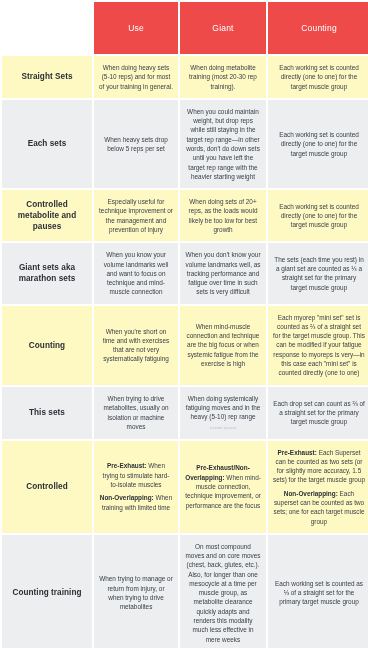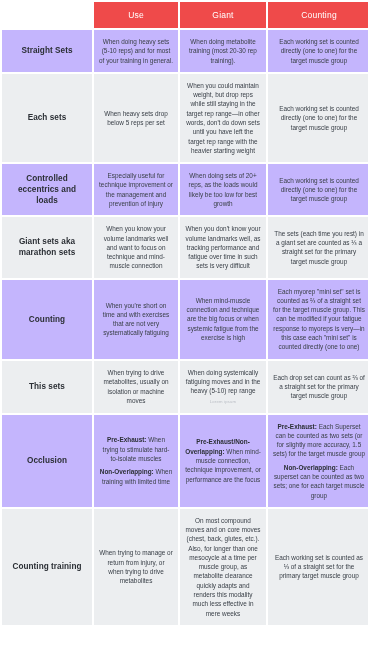--- a/index.html
+++ b/index.html
@@ -45,34 +45,34 @@
     height: 26px;
   }
   thead th.head-cell {
     background: #ef4a4a;
     color: #ffffff;
     font-size: 8.5px;
     font-weight: 400;
     letter-spacing: 0.2px;
     text-align: center;
     vertical-align: middle;
-    padding: 8px 2px;
+    padding: 21px 2px;
     height: 26px;
     box-sizing: border-box;
   }
 
   
   tbody td {
     vertical-align: middle;
     text-align: center;
     padding: 7px 5px;
     box-sizing: border-box;
   }
 
-  tbody tr.row-light td { background: #c4b5fd; }
+  tbody tr.row-light td { background: #fef9c3; }
   tbody tr.row-dark  td { background: #eceef0; }
 
   td.label-cell {
     font-size: 8.2px;
     font-weight: 700;
     color: #2b2f35;
     line-height: 1.35;
     letter-spacing: 0.05px;
   }
 
@@ -131,21 +131,21 @@
       </tr>
 
       <tr class="row-dark">
         <td class="label-cell">Each sets</td>
         <td class="body-cell">When heavy sets drop below 5 reps per set</td>
         <td class="body-cell">When you could maintain weight, but drop reps while still staying in the target rep range—in other words, don't do down sets until you have left the target rep range with the heavier starting weight</td>
         <td class="body-cell">Each working set is counted directly (one to one) for the target muscle group</td>
       </tr>
 
       <tr class="row-light">
-        <td class="label-cell">Controlled eccentrics and loads</td>
+        <td class="label-cell">Controlled metabolite and pauses</td>
         <td class="body-cell">Especially useful for technique improvement or the management and prevention of injury</td>
         <td class="body-cell">When doing sets of 20+ reps, as the loads would likely be too low for best growth</td>
         <td class="body-cell">Each working set is counted directly (one to one) for the target muscle group</td>
       </tr>
 
       <tr class="row-dark">
         <td class="label-cell">Giant sets aka marathon sets</td>
         <td class="body-cell">When you know your volume landmarks well and want to focus on technique and mind-muscle connection</td>
         <td class="body-cell">When you don't know your volume landmarks well, as tracking performance and fatigue over time in such sets is very difficult</td>
         <td class="body-cell">The sets (each time you rest) in a giant set are counted as ⅓ a straight set for the primary target muscle group</td>
@@ -162,21 +162,21 @@
         <td class="label-cell">This sets</td>
         <td class="body-cell">When trying to drive metabolites, usually on isolation or machine moves</td>
         <td class="body-cell">
           <span>When doing systemically fatiguing moves and in the heavy (5-10) rep range</span>
           <span class="watermark">Lorem ipsum</span>
         </td>
         <td class="body-cell">Each drop set can count as ⅔ of a straight set for the primary target muscle group</td>
       </tr>
 
       <tr class="row-light">
-        <td class="label-cell">Occlusion</td>
+        <td class="label-cell">Controlled</td>
         <td class="body-cell">
             <p class="cellpara"><b>Pre-Exhaust:</b> When trying to stimulate hard-to-isolate muscles</p>
             <p class="cellpara"><b>Non-Overlapping:</b> When training with limited time</p>
           </td>
         <td class="body-cell">
             <p class="cellpara"><b>Pre-Exhaust/Non-Overlapping:</b> When mind-muscle connection, technique improvement, or performance are the focus</p>
           </td>
         <td class="body-cell">
             <p class="cellpara"><b>Pre-Exhaust:</b> Each Superset can be counted as two sets (or for slightly more accuracy, 1.5 sets) for the target muscle group</p>
             <p class="cellpara"><b>Non-Overlapping:</b> Each superset can be counted as two sets; one for each target muscle group</p>

